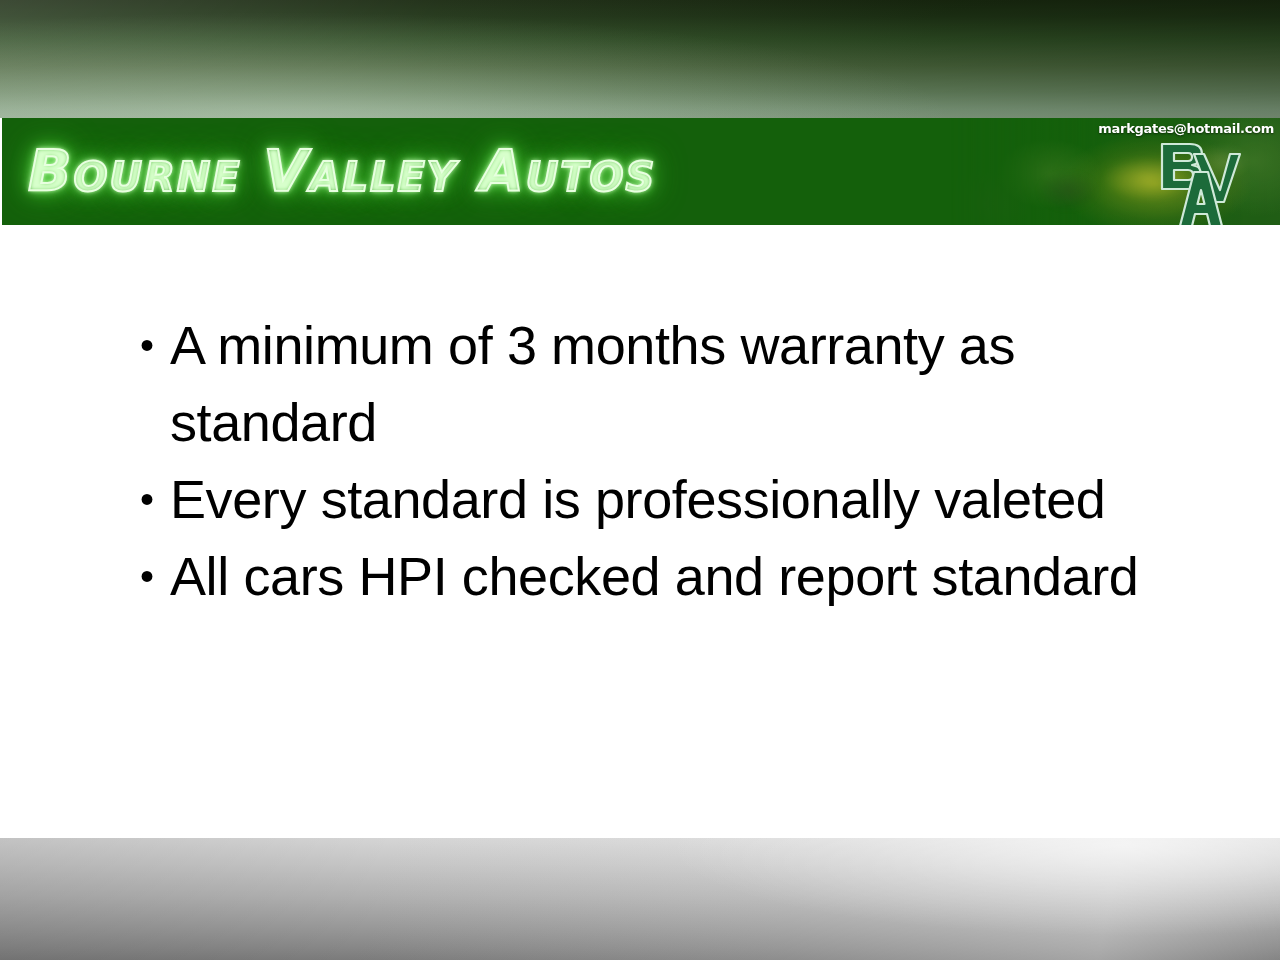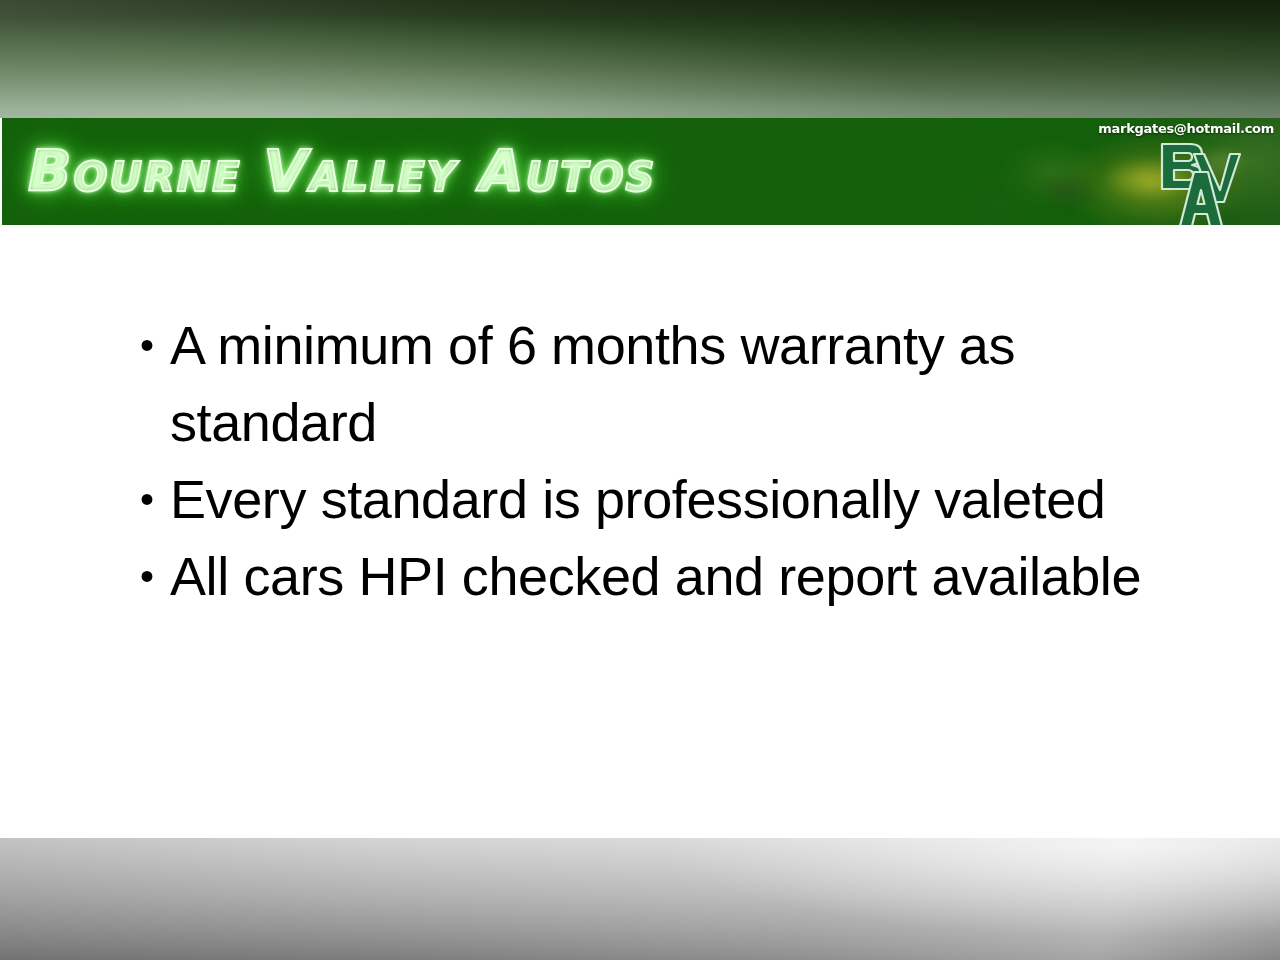--- a/index.html
+++ b/index.html
@@ -244,31 +244,31 @@
         </g>
       </svg>
     </div>
   </div>
 
   <div class="body-area">
     <div class="bullet-list">
 
       <div class="bullet-item">
         <span class="bullet-dot">•</span>
-        <span class="bullet-text">A minimum of 6 months warranty as standard</span>
+        <span class="bullet-text">A minimum of 3 months warranty as standard</span>
       </div>
 
       <div class="bullet-item">
         <span class="bullet-dot">•</span>
         <span class="bullet-text">Every standard is professionally valeted</span>
       </div>
 
       <div class="bullet-item">
         <span class="bullet-dot">•</span>
-        <span class="bullet-text">All cars HPI checked and report available</span>
+        <span class="bullet-text">All cars HPI checked and report standard</span>
       </div>
 
     </div>
   </div>
 
   <div class="bottom-band"></div>
   <div class="bottom-band-sheen"></div>
 
 </div>
 

